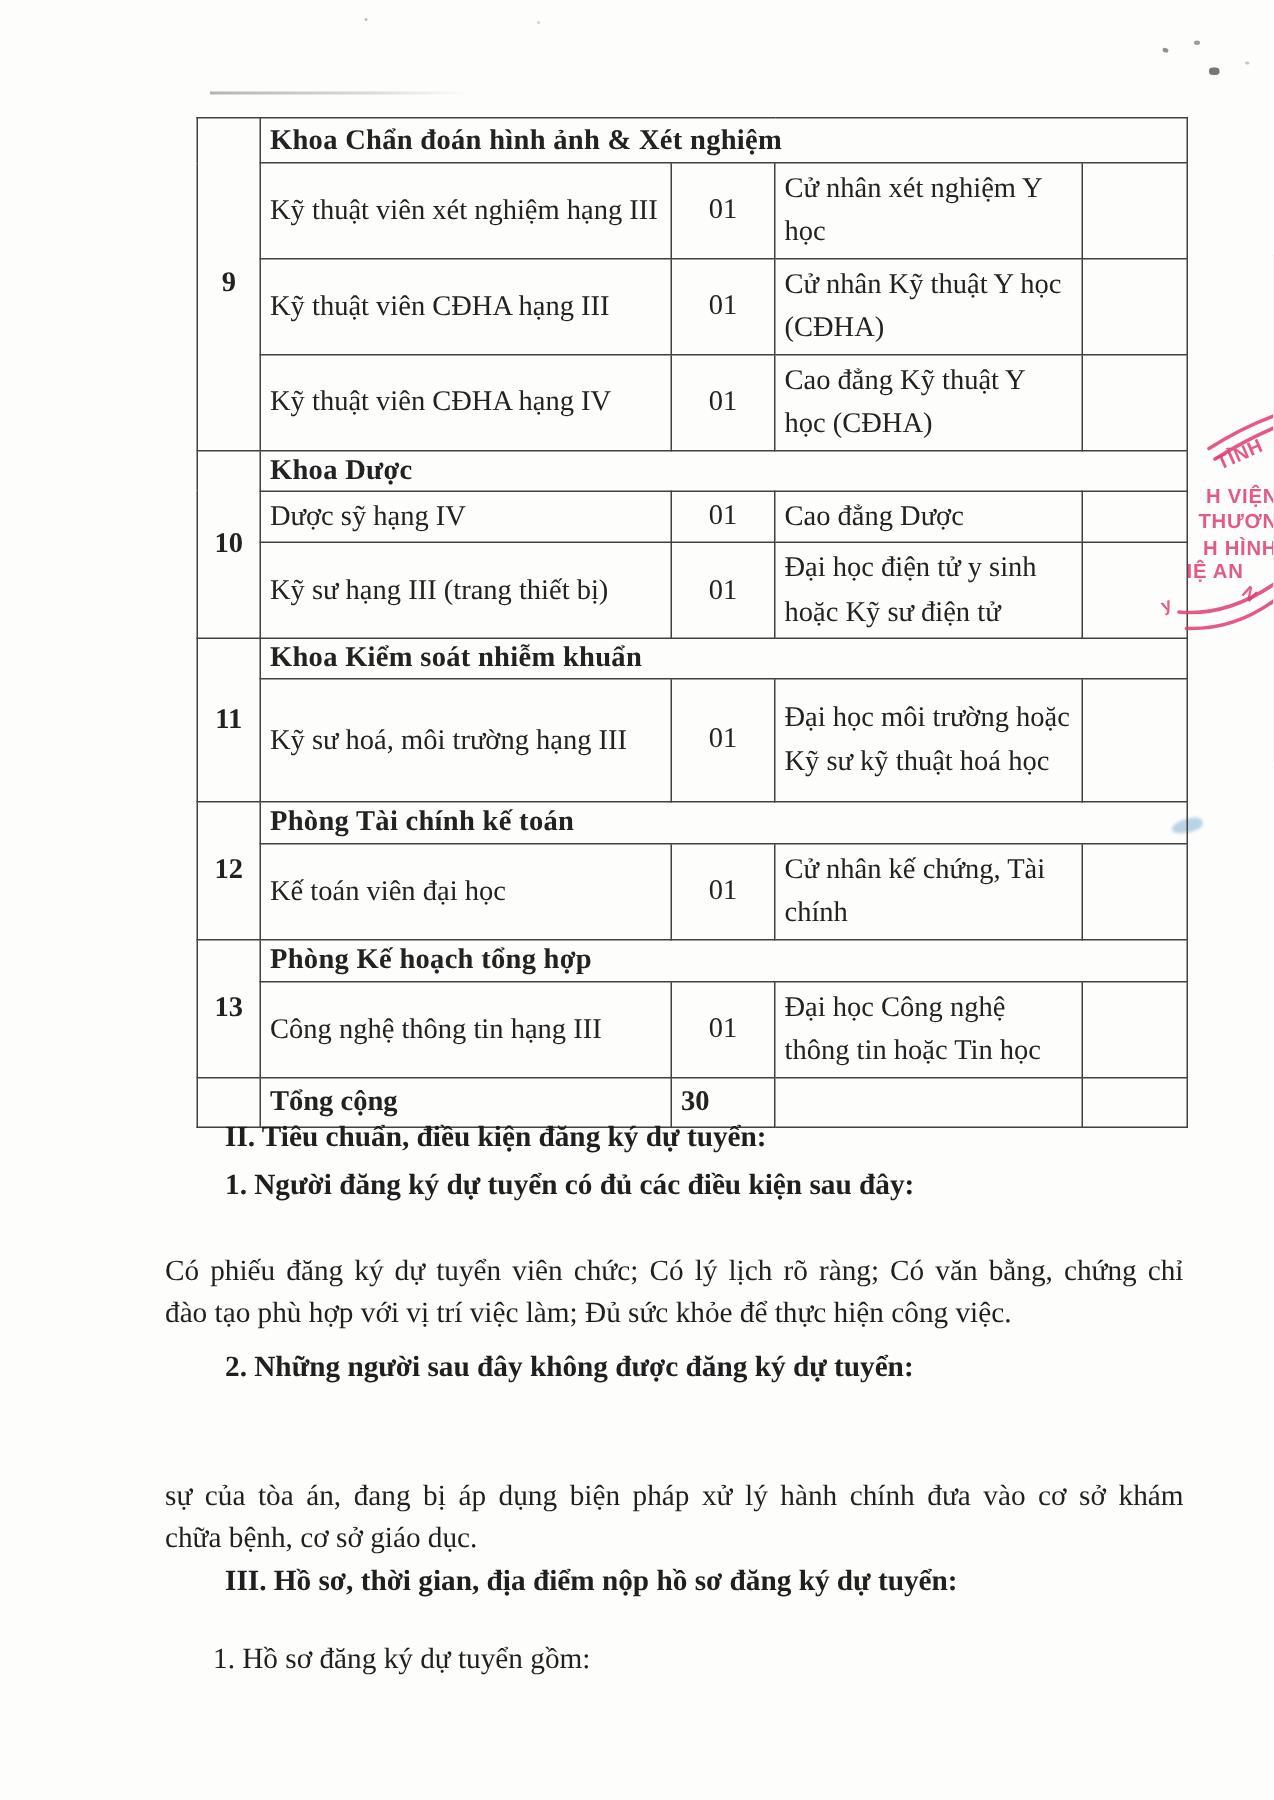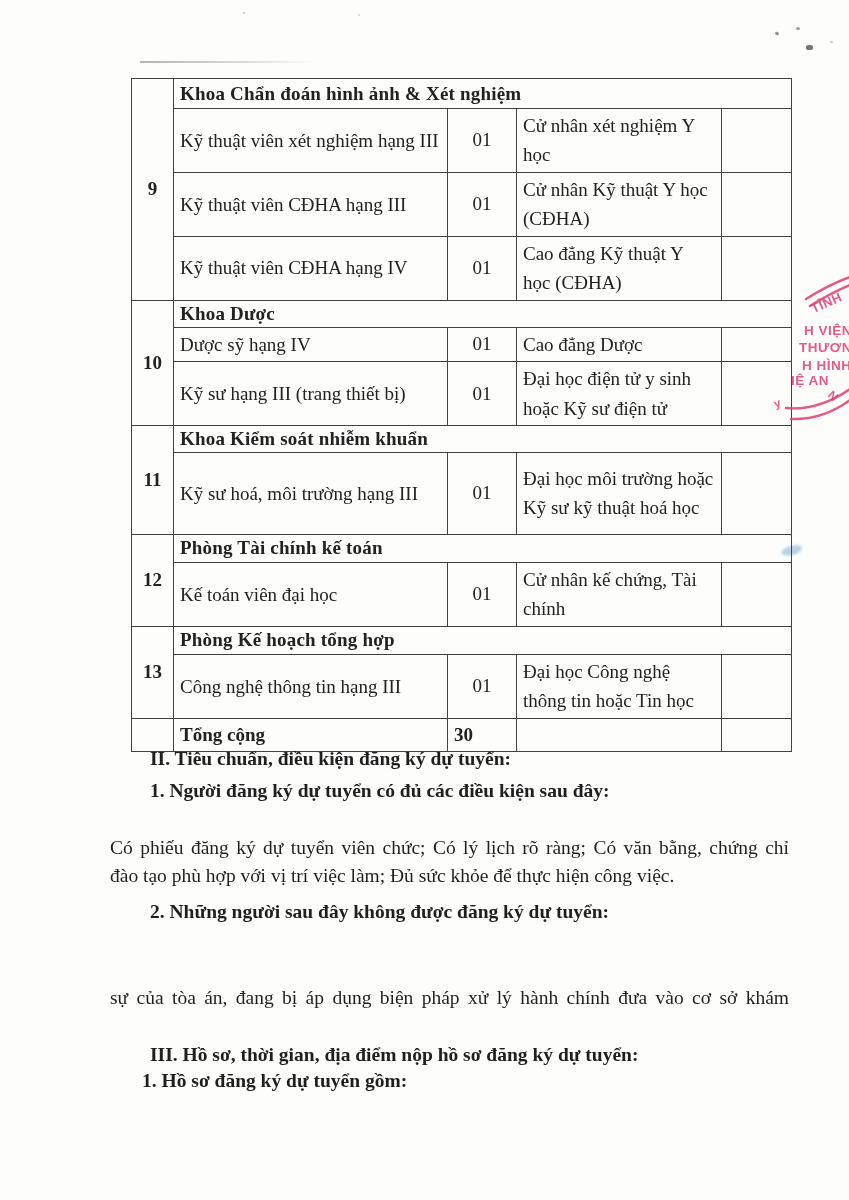--- a/index.html
+++ b/index.html
@@ -35,21 +35,21 @@
   td.cell-req  { text-align: left; line-height: 1.55; padding: 2px 9px; }
   td.cell-note { }
   td.cell-total{ font-weight: 700; padding-left: 10px; }
   td.cell-totalqty { font-weight: 700; text-align: left; }
 
   
   .textblock { position: absolute; left: 110px; top: 740px; width: 679px; height: 400px; }
   .tline { position: absolute; left: 0; width: 679px; font-size: 19.5px; white-space: nowrap; }
   .tline.wrapok { white-space: normal; }
   .h   { font-weight: 700; padding-left: 40px; white-space: normal; }
-  .h2  { font-weight: 700; padding-left: 32px; white-space: normal; }
+  .h2  { font-weight: 400; padding-left: 32px; white-space: normal; margin-top: 26px; }
   .ind { padding-left: 38px; }
   .just { text-align: justify; text-align-last: justify; white-space: normal; }
 
   
   .artifact-line {
     position: absolute; left: 140px; top: 61px; width: 172px; height: 2px;
     background: linear-gradient(90deg, rgba(120,120,120,.55), rgba(150,150,150,.35) 60%, rgba(170,170,170,0));
     filter: blur(.4px);
   }
   .speck { position: absolute; border-radius: 50%; background: #4a4a4a; }
@@ -174,20 +174,21 @@
     </tbody>
   </table>
 
   <div class="textblock">
     <div class="tline h" style="top:8px">II.  Tiêu chuẩn, điều kiện đăng ký dự tuyển:</div>
     <div class="tline h" style="top:40px">1.  Người đăng ký dự tuyển có đủ các điều kiện sau đây:</div>
     <div class="tline just" style="top:97px">Có phiếu đăng ký dự tuyển viên chức; Có lý lịch rõ ràng; Có văn bằng, chứng chỉ</div>
     <div class="tline wrapok" style="top:125px">đào tạo phù hợp với vị trí việc làm; Đủ sức khỏe để thực hiện công việc.</div>
     <div class="tline h" style="top:161px">2.  Những người sau đây không được đăng ký dự tuyển:</div>
     <div class="tline just" style="top:247px">sự của tòa án, đang bị áp dụng biện pháp xử lý hành chính đưa vào cơ sở khám</div>
+    <div class="tline wrapok" style="top:275px">chữa bệnh, cơ sở giáo dục.</div>
     <div class="tline h" style="top:304px">III.  Hồ sơ, thời gian, địa điểm nộp hồ sơ đăng ký dự tuyển:</div>
     <div class="tline h2" style="top:330px">1. Hồ sơ đăng ký dự tuyển gồm:</div>
   </div>
 
   <svg class="stamp" viewBox="0 0 79 170">
     <g stroke="#e03d72" stroke-width="2.4" fill="none" opacity="0.85" stroke-linecap="round">
       <path d="M 36 41 Q 58 27 80 19"></path>
       <path d="M 40 48 Q 61 35 80 27"></path>
       <path d="M 16 150 Q 48 153 80 131"></path>
       <path d="M 21 161 Q 53 162 80 142"></path>

